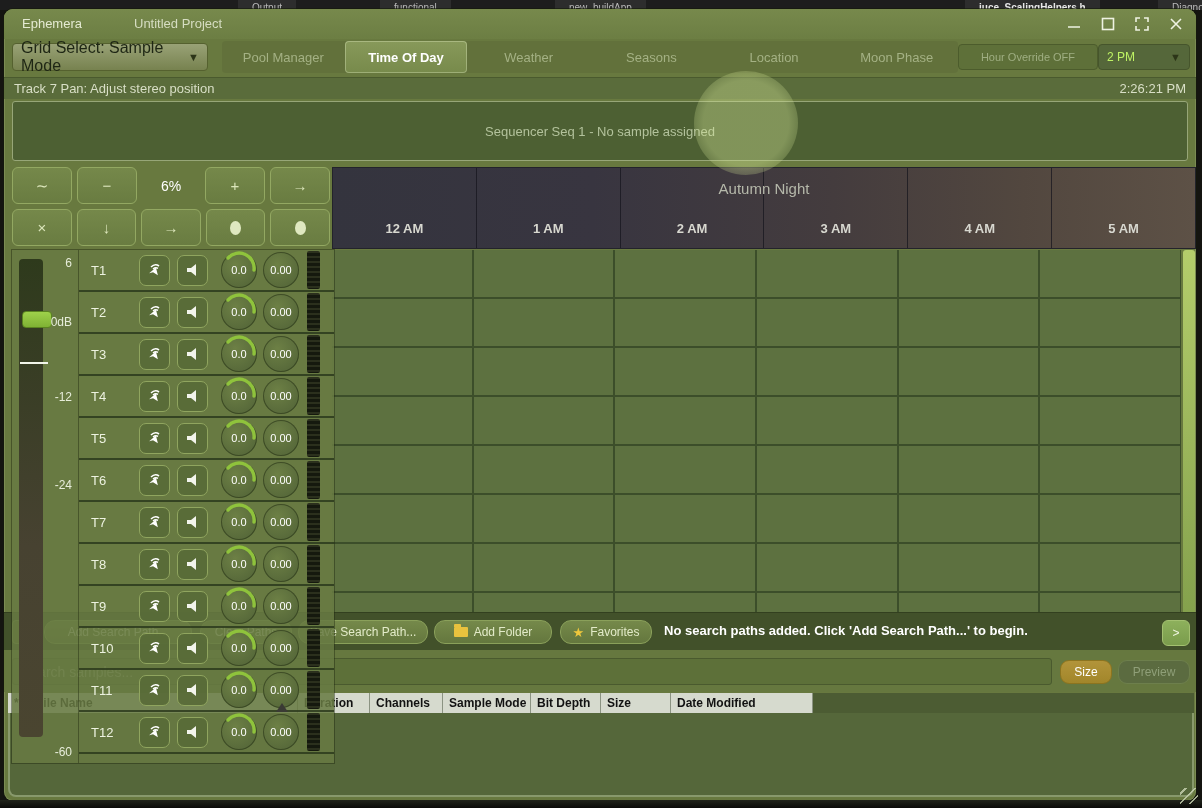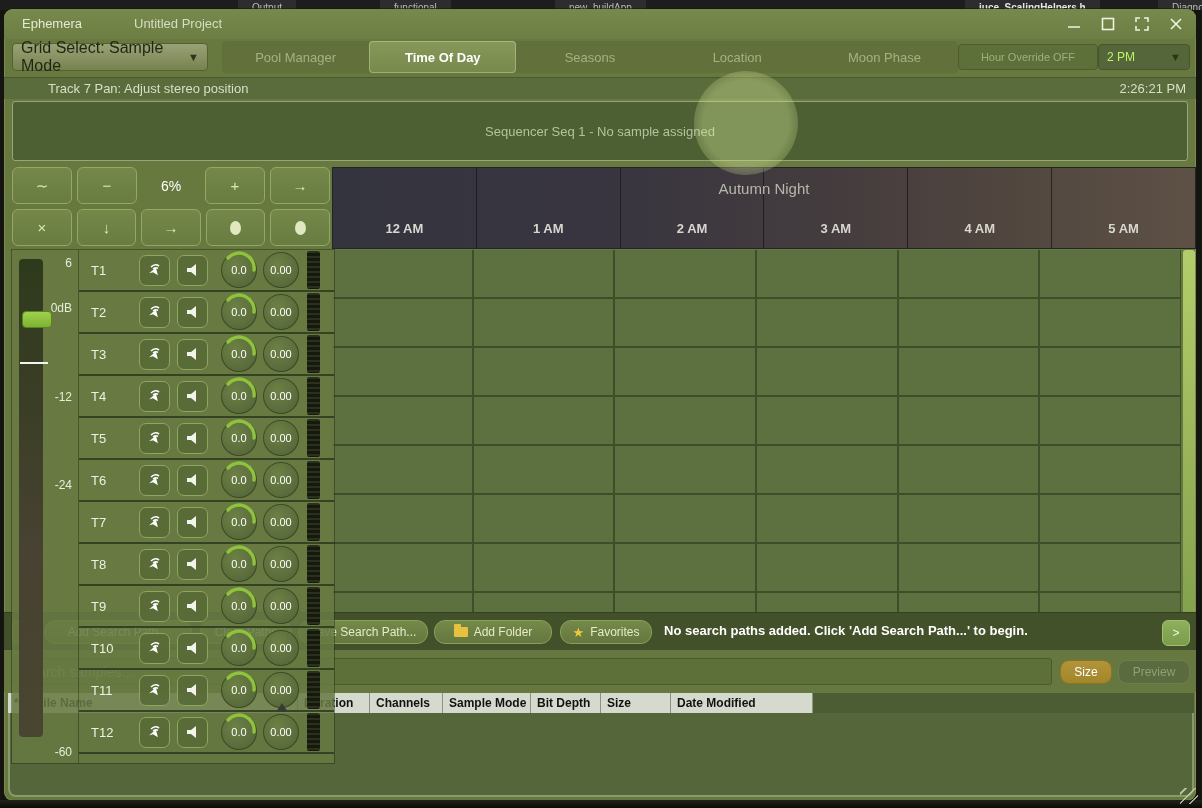--- a/index.html
+++ b/index.html
@@ -51,21 +51,21 @@
     align-items:center; justify-content:center; font-size:11px; color:#9fae82; }
   #hour-select { position:absolute; left:1094px; top:5px; width:92px; height:26px;
     background:#55673a; border:1px solid #46552c; border-radius:4px; display:flex;
     align-items:center; padding:0 8px; }
   #hour-select .lbl { flex:1; font-size:12px; color:#bef264; }
   #hour-select .caret { color:#2c3518; font-size:11px; }
 
   
   #statusbar { position:absolute; left:0; top:68px; width:100%; height:22px;
     background:#5a6c3b; border-top:1px solid #4a5a2e; }
-  #status-msg { position:absolute; left:10px; top:3px; font-size:13px; color:#d9dfc7;margin-left:34px; }
+  #status-msg { position:absolute; left:10px; top:3px; font-size:13px; color:#d9dfc7; }
   #clock { position:absolute; right:10px; top:3px; font-size:13px; color:#d9dfc7; }
 
   
   #sequencer { position:absolute; left:8px; top:92px; width:1176px; height:60px;
     background:#4d6033; border:1px solid #97a678; border-radius:3px; }
   #seq-msg { position:absolute; left:0; right:0; top:22px; text-align:center;
     font-size:13px; color:#b3c29c; }
   #highlight-circle { position:absolute; left:690px; top:62px; width:104px; height:104px;
     border-radius:50%; background:radial-gradient(circle, rgba(214,232,152,.38) 0 58%, rgba(214,232,152,.22) 72%, rgba(214,232,152,0) 74%);
     pointer-events:none; z-index:30; }
@@ -153,21 +153,21 @@
   #track-panel { position:absolute; left:8px; top:241px; width:322px; height:513px;
     background:rgba(104,122,66,.86); box-shadow:0 0 0 1px rgba(30,40,15,.45); z-index:20; }
   #fader-col { position:absolute; left:0; top:0; width:67px; height:100%;
     border-right:1px solid rgba(40,50,20,.5); }
   #fader-track { position:absolute; left:7px; top:9px; width:24px; height:478px;
     background:linear-gradient(#2e3a1c,#474231 60%,#4a4530); border-radius:4px; }
   #fader-handle { position:absolute; left:3px; top:52px; width:30px; height:17px;
     background:linear-gradient(#9ed14a,#7fb234); border:1px solid #5a8420; border-radius:4px; }
   #fader-tick { position:absolute; left:1px; top:103px; width:28px; height:2px; background:#f2f5ea; }
   .db { position:absolute; right:6px; font-size:12px; color:#e7edda; }
-  .db-0 { top:6px; }  .db-1 { top:51px;margin-left:30px; } .db-2 { top:140px; } .db-3 { top:228px; } .db-4 { top:495px; }
+  .db-0 { top:6px; }  .db-1 { top:65px;margin-left:30px; } .db-2 { top:140px; } .db-3 { top:228px; } .db-4 { top:495px; }
 
   #track-rows { position:absolute; left:67px; top:0; width:255px; height:100%; }
   .track-row { height:42px; border-bottom:2px solid rgba(44,58,28,.85);
     display:flex; align-items:center; position:relative; }
   .track-label { width:60px; padding-left:12px; font-size:13px; color:#edf2e0; }
   .icon-btn { width:31px; height:31px; margin-right:7px; background:rgba(88,106,55,.9);
     border:1.5px solid #90a55f; border-radius:7px; display:flex; align-items:center;
     justify-content:center; }
   .icon-btn svg { display:block; }
   .knob { position:relative; width:36px; height:36px; margin-left:6px; border-radius:50%;
@@ -222,20 +222,21 @@
   </div>
 
   <div id="tabbar">
     <div id="grid-select">
       <span class="lbl">Grid Select: Sample Mode</span>
       <span class="caret">▼</span>
     </div>
     <div id="tabs">
         <div class="tab">Pool Manager</div>
         <div class="tab active">Time Of Day</div>
+        <div class="tab">Weather</div>
         <div class="tab">Seasons</div>
         <div class="tab">Location</div>
         <div class="tab">Moon Phase</div>
       </div>
     <div id="hour-override">Hour Override OFF</div>
     <div id="hour-select">
       <span class="lbl">2 PM</span>
       <span class="caret">▼</span>
     </div>
   </div>

